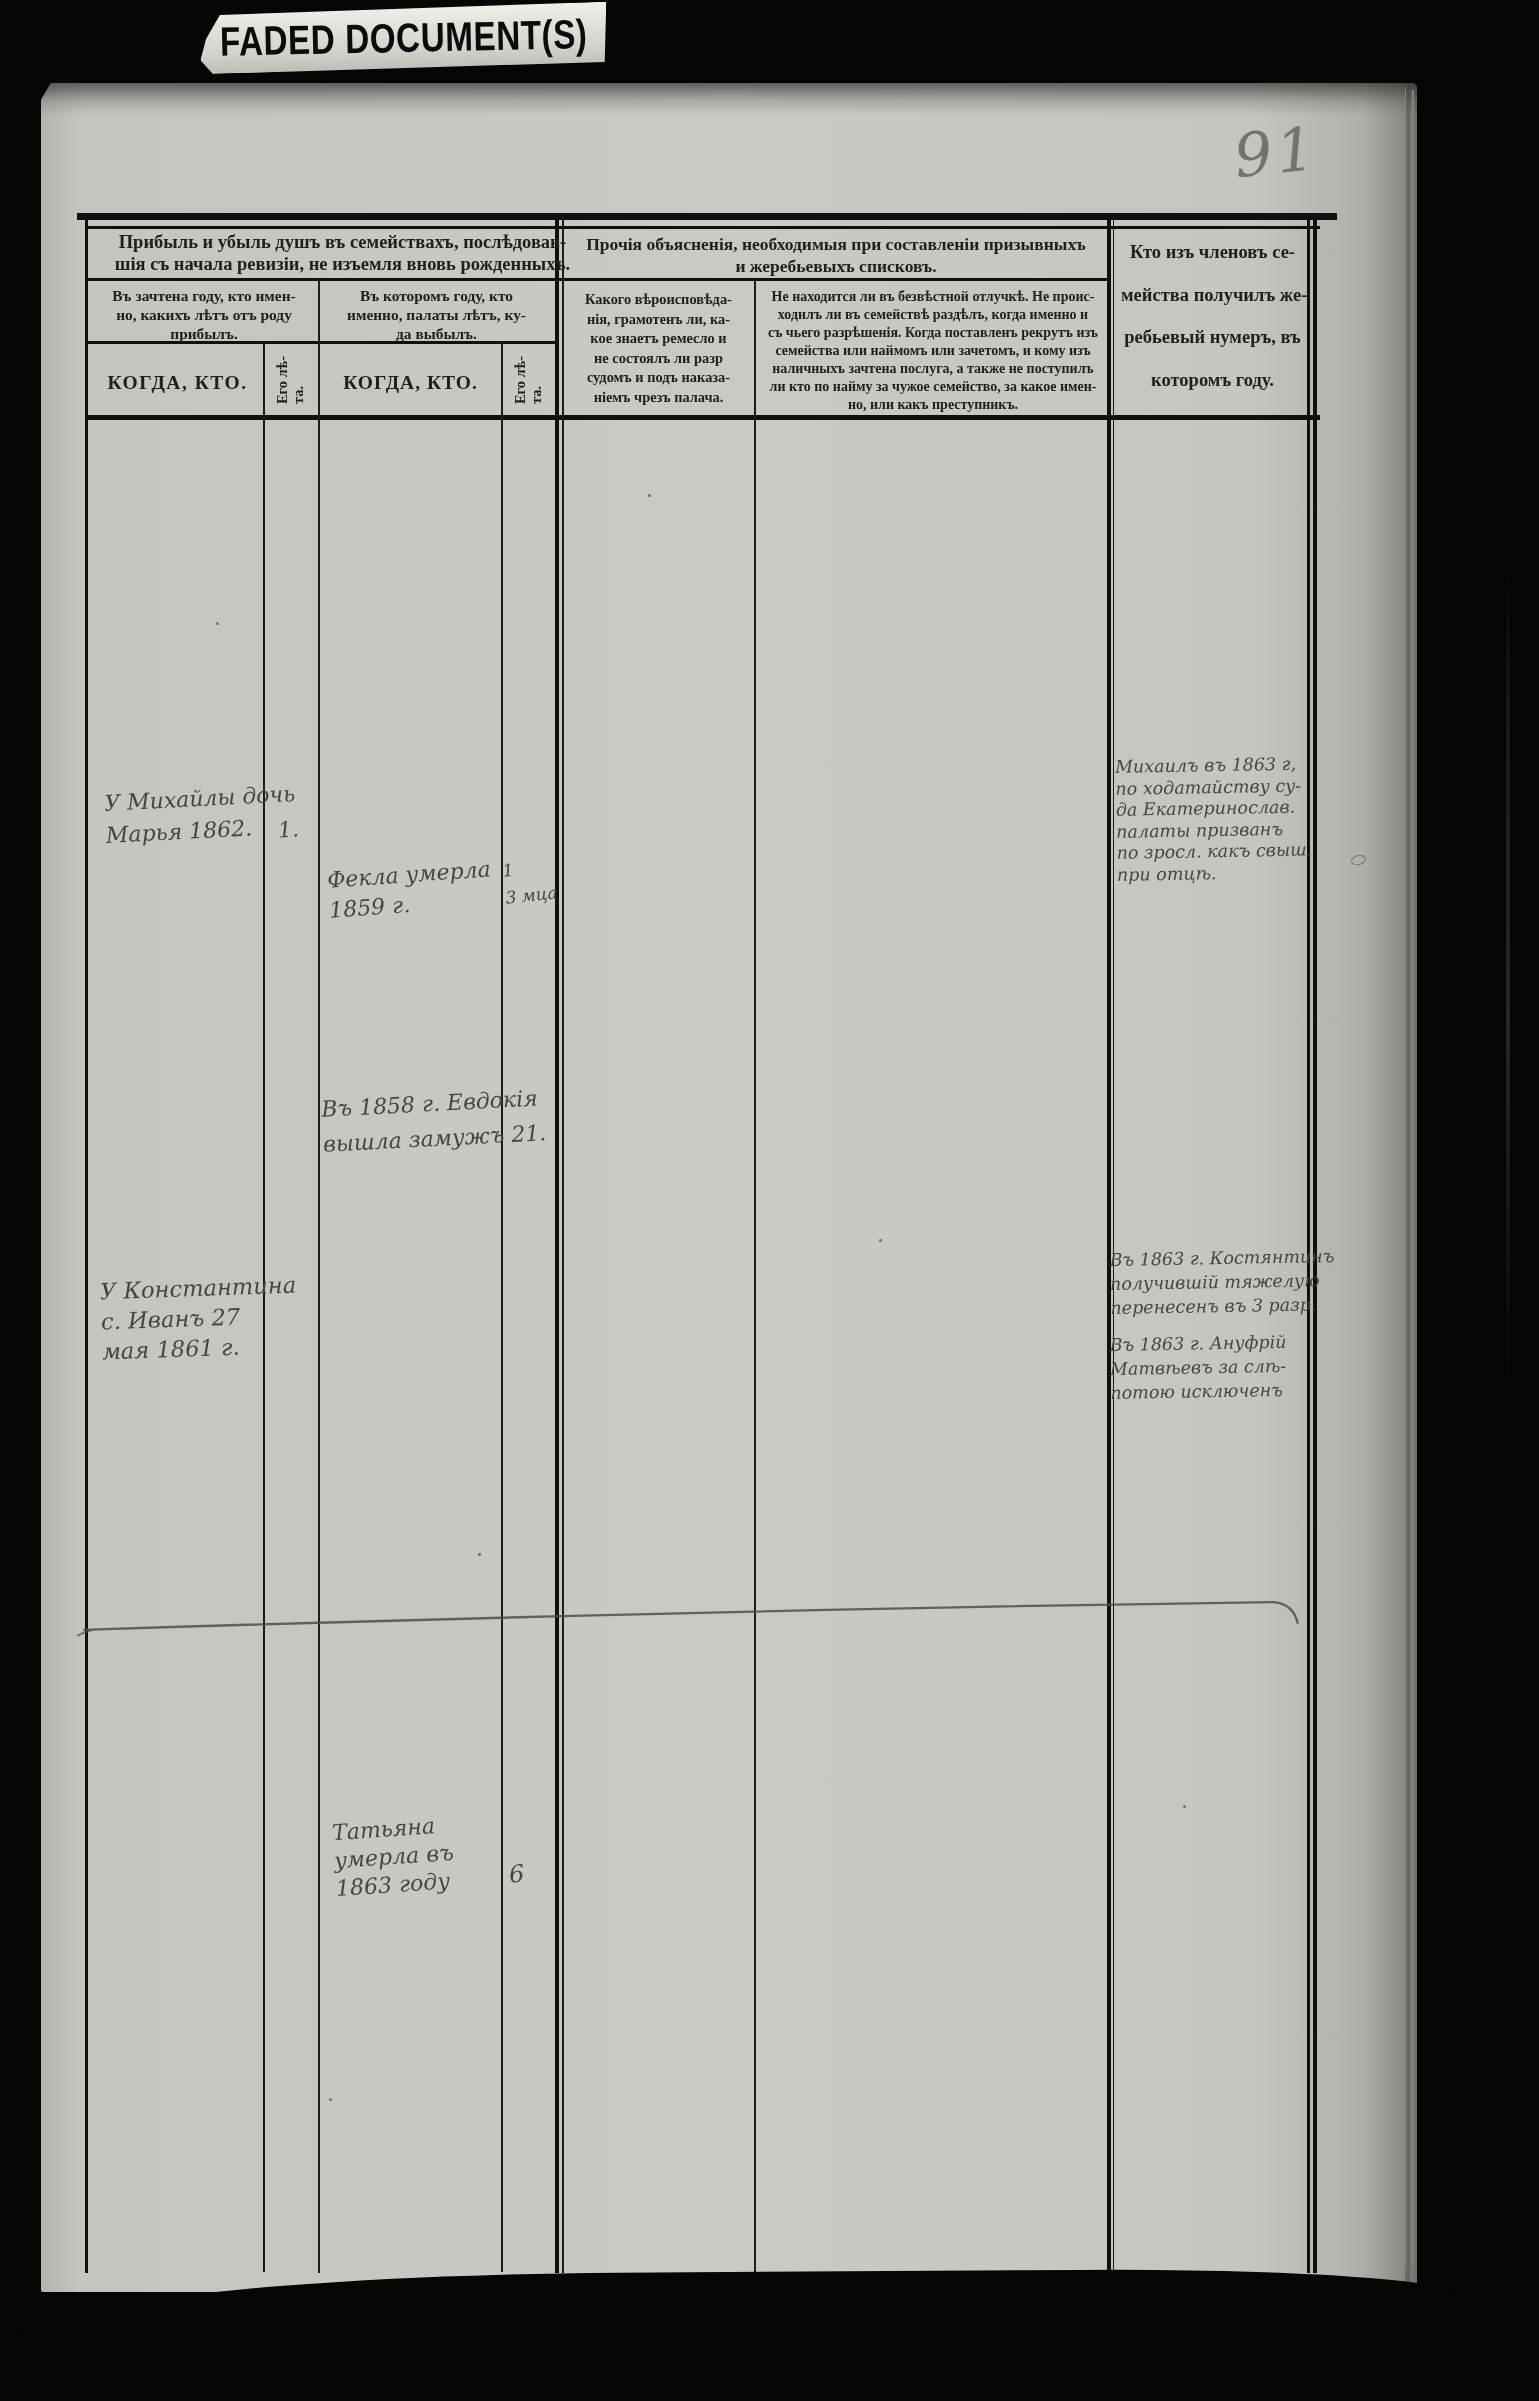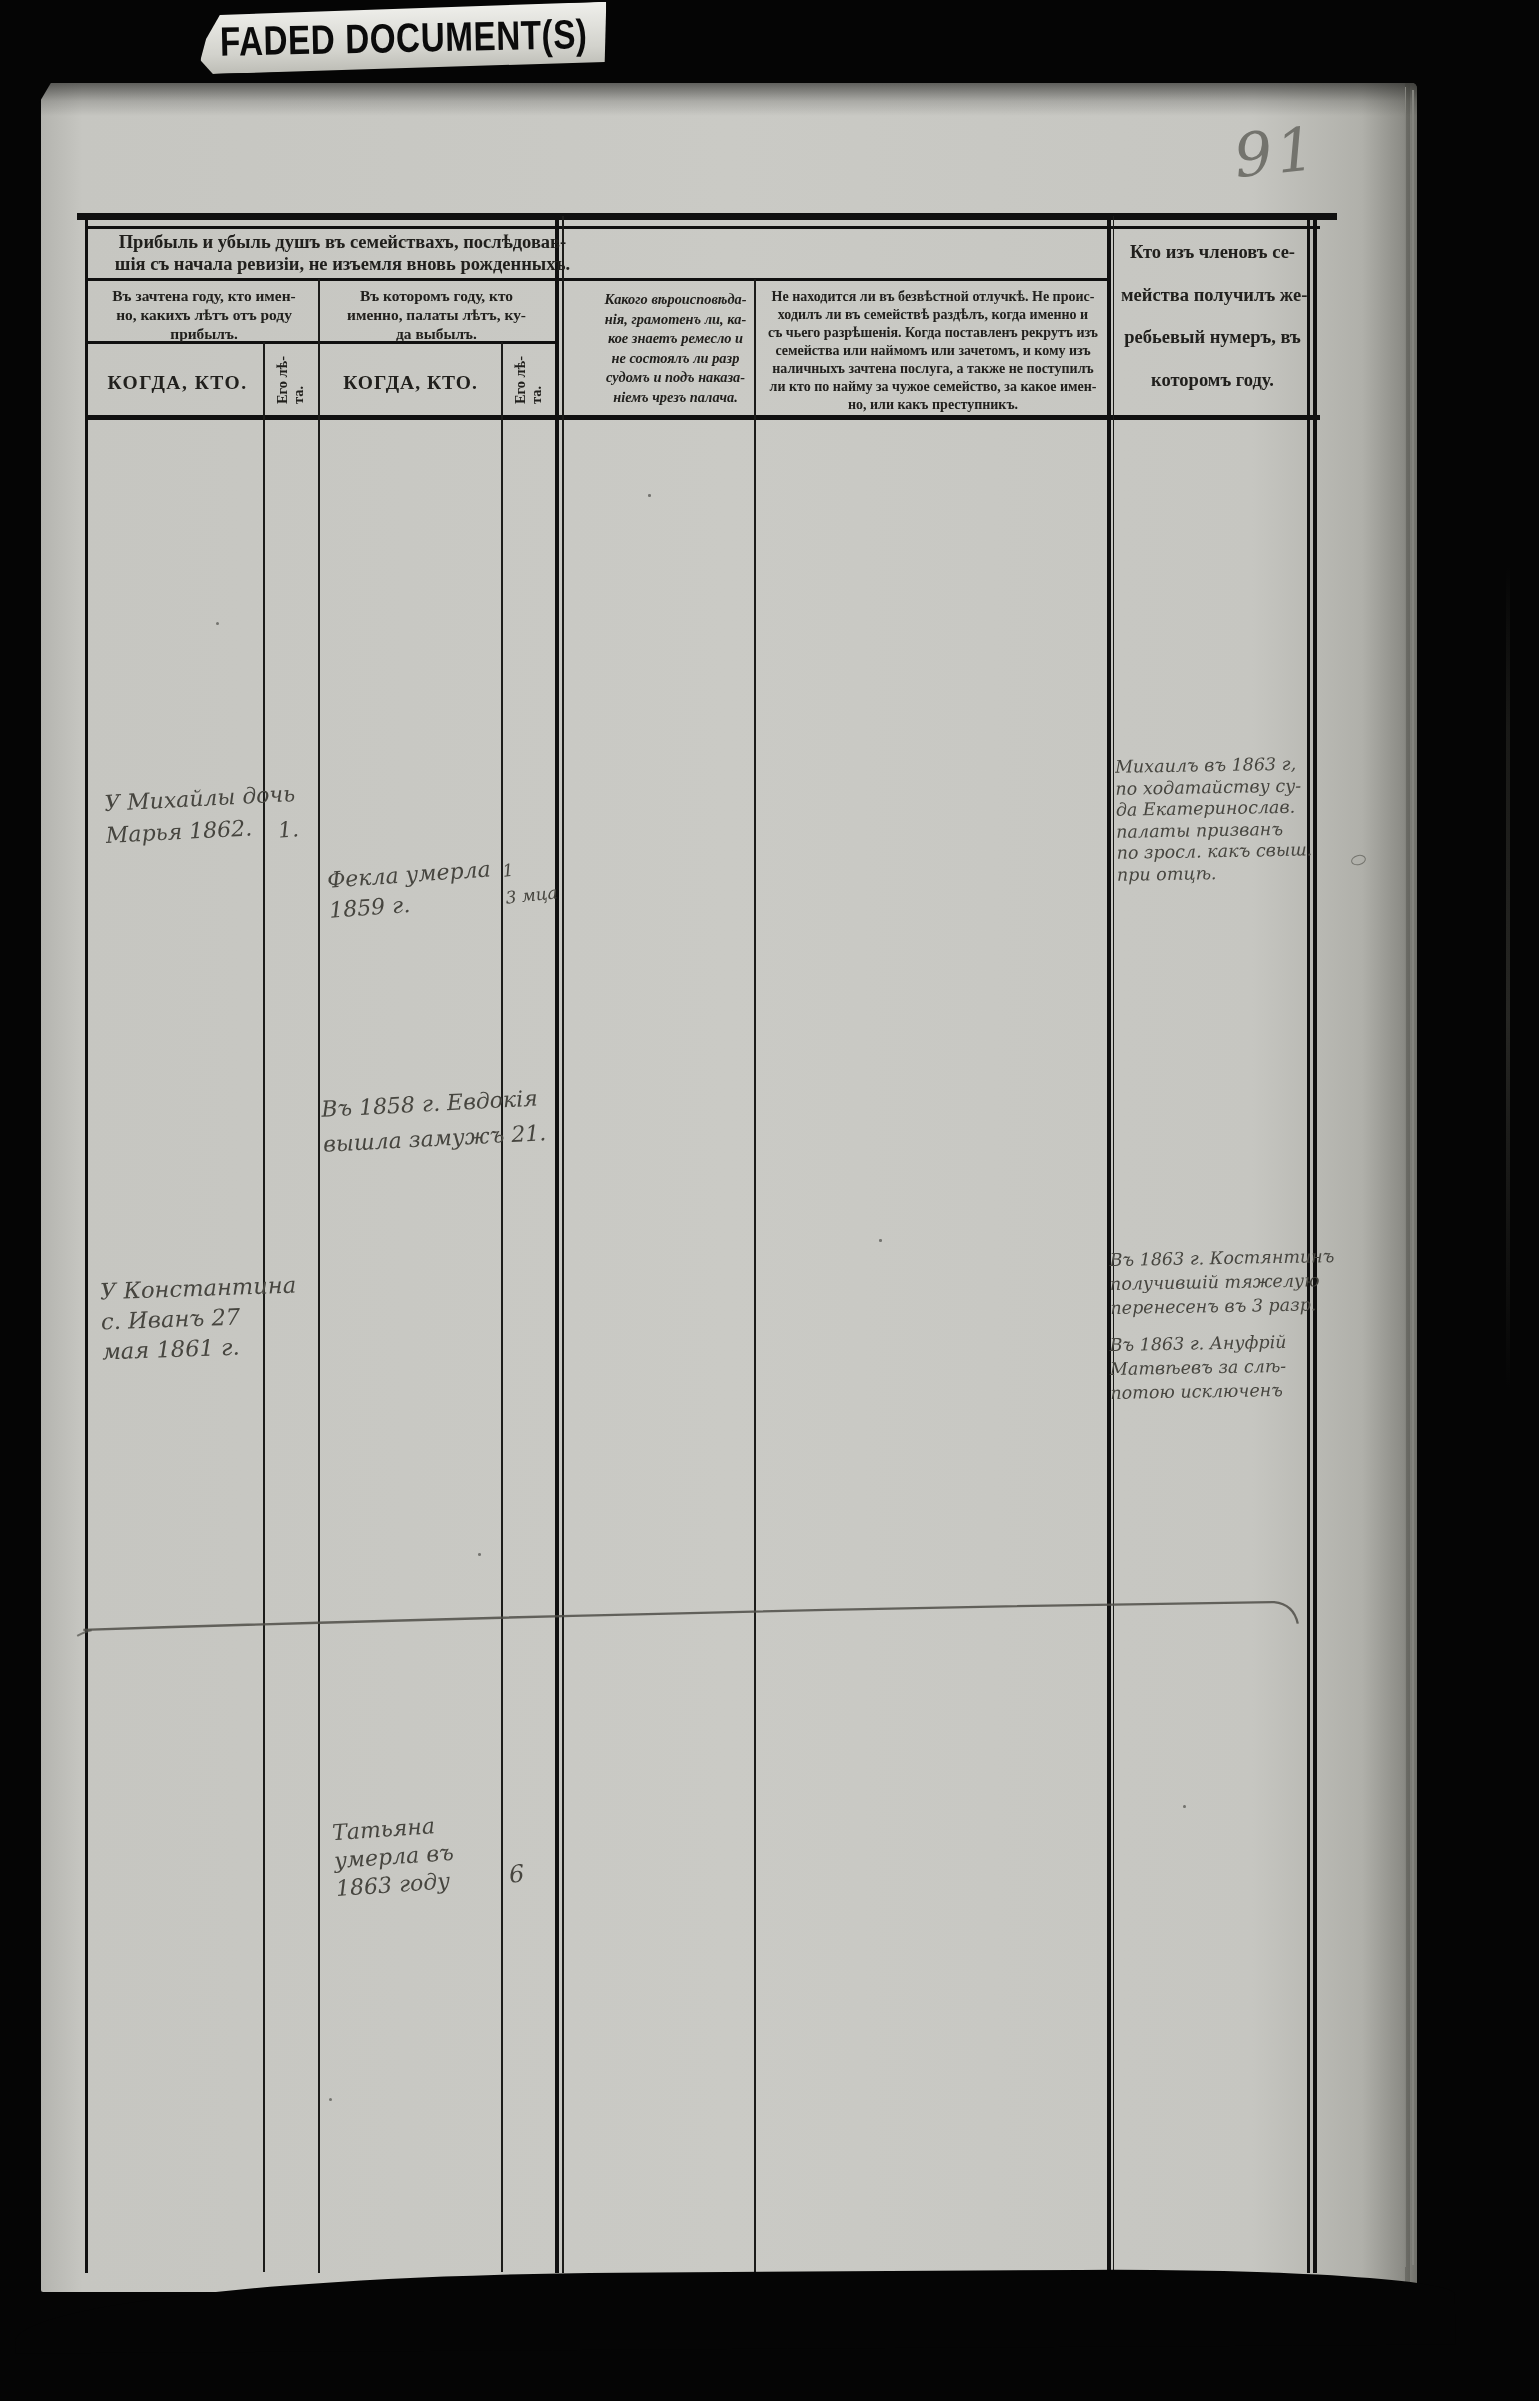--- a/index.html
+++ b/index.html
@@ -50,21 +50,21 @@
         display:flex;flex-direction:column;justify-content:space-between;gap:16px;}
   .sub1{left:92px;top:286px;width:224px;font-size:15.4px;line-height:19px;}
   .sub2{left:322px;top:286px;width:229px;font-size:15.4px;line-height:19px;}
   .kogda1{left:91px;top:372px;width:173px;font-size:19.5px;letter-spacing:1.5px;}
   .kogda2{left:320px;top:372px;width:181px;font-size:19.5px;letter-spacing:1px;}
   .etabox{position:absolute;width:55px;height:72px;display:flex;align-items:center;justify-content:center;}
   .eta1{left:263px;top:344px;}
   .eta2{left:501px;top:344px;}
   .etabox .rot{transform:rotate(-90deg);font-family:"Liberation Serif",serif;font-weight:bold;
         font-size:14.4px;line-height:16px;color:#21201d;text-align:left;white-space:nowrap;}
-  .sub5{left:581px;top:290px;width:189px;font-size:14.4px;line-height:19.5px;font-style:italic;}
+  .sub5{left:564px;top:290px;width:189px;font-size:14.4px;line-height:19.5px;}
   .sub6{left:760px;top:288px;width:346px;font-size:14px;line-height:18px;}
 
   
   .hw{position:absolute;font-family:"DejaVu Serif",serif;font-style:italic;color:#46453f;}
   .hw div{white-space:nowrap;}
   .e1{left:105px;top:783px;font-size:22px;line-height:32px;transform:rotate(-3deg);}
   .e1age{left:278px;top:817px;font-size:21.6px;transform:rotate(-5deg);}
   .e2{left:328px;top:860px;font-size:22px;line-height:30px;transform:rotate(-4deg);}
   .e2age{left:504px;top:855px;font-size:17px;line-height:27px;transform:rotate(-6deg);}
   .e3{left:322px;top:1086px;font-size:22px;line-height:35px;transform:rotate(-3deg);}
@@ -111,20 +111,24 @@
   <div class="ln soft" style="left:562px;top:216px;width:1.5px;height:2057px;"></div>
   <div class="ln soft" style="left:754px;top:279px;width:2.1px;height:1994px;"></div>
   <div class="ln" style="left:1107px;top:216px;width:3.6px;height:2057px;"></div>
   <div class="ln soft" style="left:1113px;top:216px;width:1px;height:2057px;"></div>
   <div class="ln" style="left:1307px;top:214px;width:3.1px;height:2059px;"></div>
   <div class="ln" style="left:1313px;top:214px;width:3.6px;height:2059px;"></div>
 
   <div class="hdr grp1">
       <div>Прибыль и убыль душъ въ семействахъ, послѣдовав-</div>
       <div>шія съ начала ревизіи, не изъемля вновь рожденныхъ.</div>
+    </div>
+  <div class="hdr grp2">
+      <div>Прочія объясненія, необходимыя при составленіи призывныхъ</div>
+      <div>и жеребьевыхъ списковъ.</div>
     </div>
   <div class="hdr grp3">
       <div>Кто изъ членовъ се-</div>
       <div>мейства получилъ же-</div>
       <div>ребьевый нумеръ, въ</div>
       <div>которомъ году.</div>
     </div>
   <div class="hdr sub1">
       <div>Въ зачтена году, кто имен-</div>
       <div>но, какихъ лѣтъ отъ роду</div>

